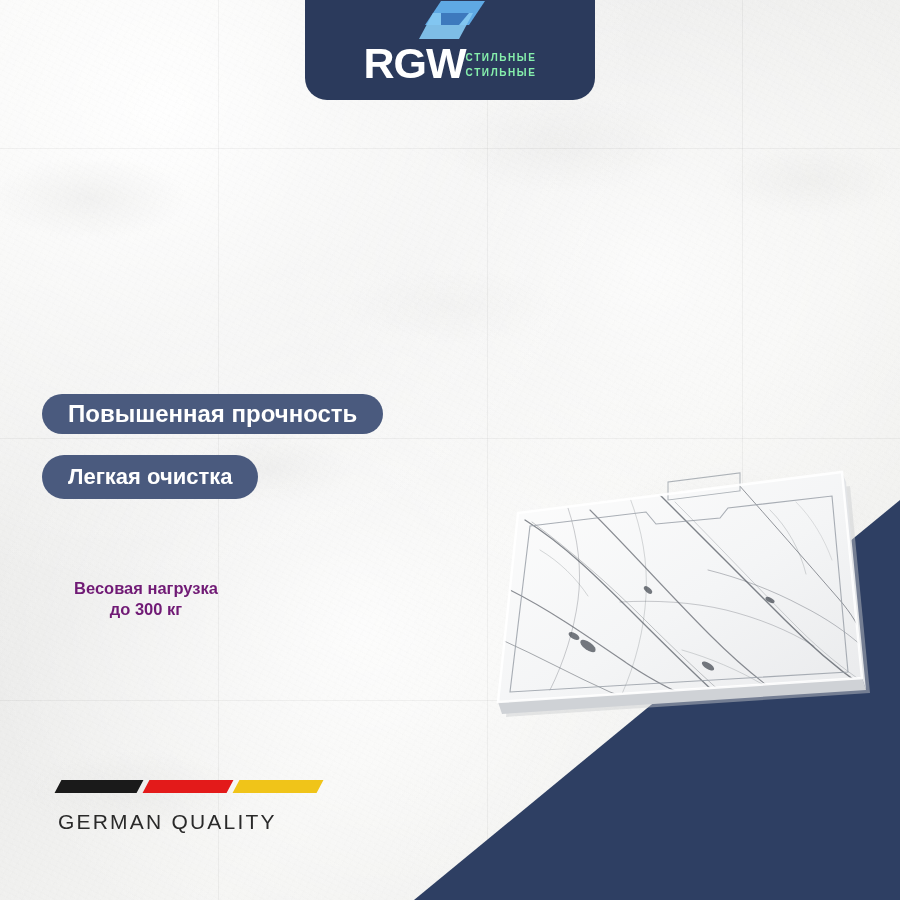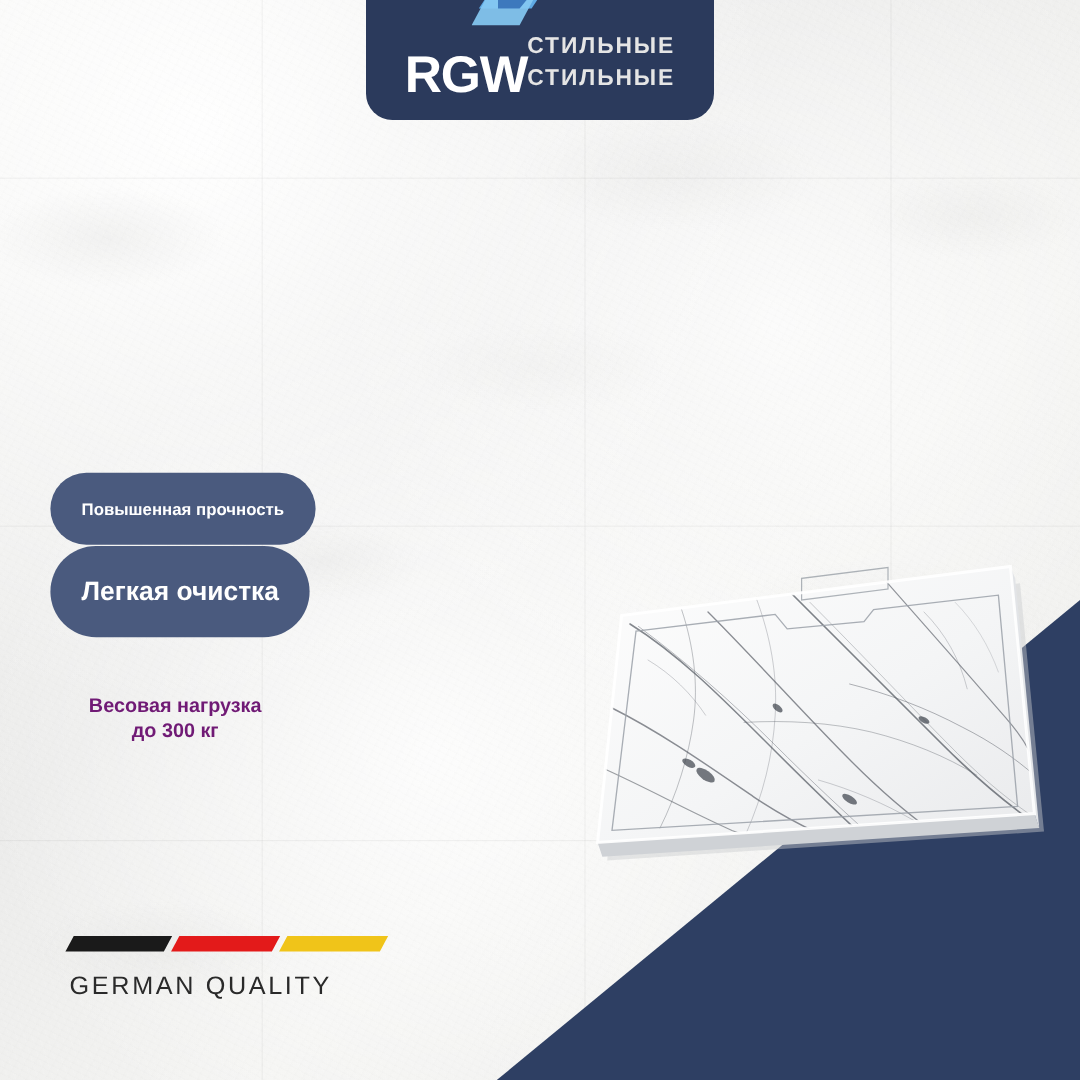--- a/index.html
+++ b/index.html
@@ -82,22 +82,22 @@
   .logo-mark { position:absolute; left: 56px; top: -44px; width: 72px; height: 44px; }
   .logo-word {
     font-family: "Liberation Sans", sans-serif;
     font-weight: 700;
     font-size: 43px;
     letter-spacing: -1px;
     color: #ffffff;
     line-height: .95;
   }
   .logo-tag {
-    color: #e5e5e5;
-    font-size: 19px;
+    color: #86efac;
+    font-size: 10px;
     font-weight: 700;
     letter-spacing: 1.6px;
     line-height: 1.45;
     padding-bottom: 4px;
   }
 
   
   .headline {
     position: absolute;
     left: 40px;
@@ -125,22 +125,22 @@
   .pill {
     position: absolute;
     display: inline-flex;
     align-items: center;
     background: #4a5a7e;
     color: #ffffff;
     font-weight: 700;
     border-radius: 999px;
     white-space: nowrap;
   }
-  .pill-1 { left: 42px; top: 394px; height: 60px; padding: 0 26px; font-size: 14px; }
-  .pill-2 { left: 42px; top: 455px; height: 44px; padding: 16px 26px; font-size: 22px; }
+  .pill-1 { left: 42px; top: 394px; height: 40px; padding: 0 26px; font-size: 24px; }
+  .pill-2 { left: 42px; top: 455px; height: 44px; padding: 0 26px; font-size: 22px; }
 
   
   .feature { position: absolute; width: 200px; text-align: center; }
   .feature-1 { left: 46px; top: 562px; }
   .feature-2 { left: 253px; top: 562px; }
   .feature-disc {
     width: 128px; height: 128px;
     margin: 0 auto;
     border-radius: 50%;
     background: rgba(255,255,255,.88);

